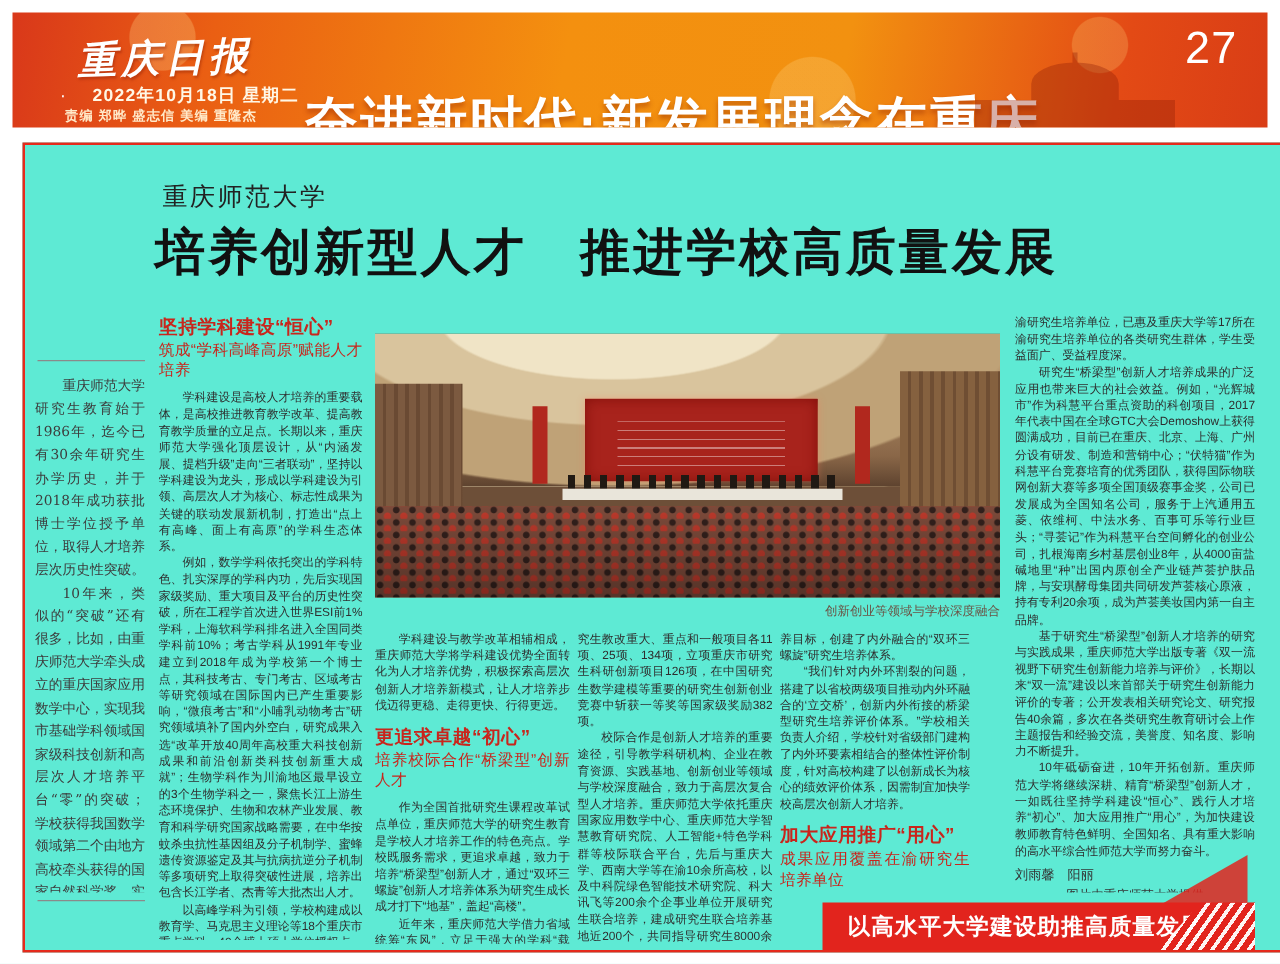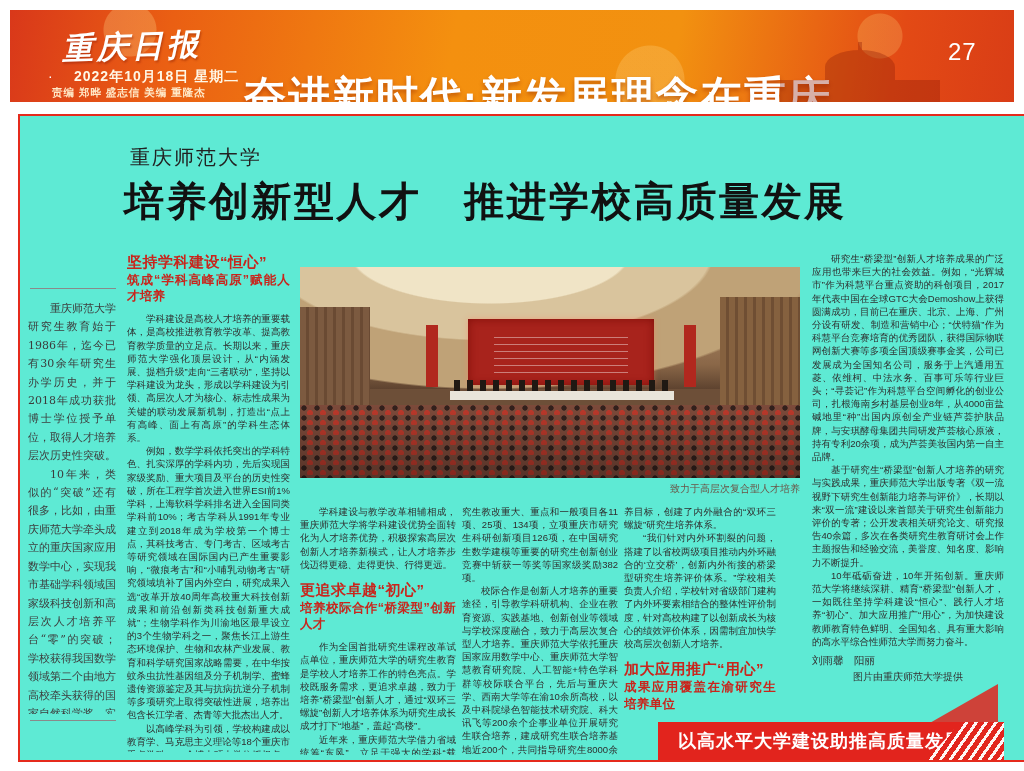--- a/index.html
+++ b/index.html
@@ -14,39 +14,39 @@
       linear-gradient(100deg,#d9381a 0%,#ea5f13 16%,#f4900f 44%,#f29110 66%,#e34a15 88%,#d93d16 100%);
     overflow:hidden;}
   .logo{left:52px;top:16px;color:#fff;font-size:31px;font-weight:bold;font-style:italic;
     font-family:"DejaVu Serif","Liberation Serif",serif;letter-spacing:4px;transform:rotate(-2deg);
     text-shadow:1px 2px 2px rgba(120,20,0,.35);}
   .dateline{left:64px;top:58px;color:#fff7e6;font-size:14px;letter-spacing:1px;font-weight:bold;}
   .dot{left:38px;top:58px;color:#fff;font-size:14px;}
   .editors{left:42px;top:76px;color:#ffe9c8;font-size:10.5px;letter-spacing:1px;font-weight:bold;}
   .bannert{left:234px;top:28px;width:580px;color:#fff;font-size:42px;font-weight:bold;letter-spacing:2px;
     text-shadow:0 3px 4px rgba(140,30,0,.45);white-space:nowrap;margin-top:31px;}
-  .pageno{left:938px;top:28px;color:#fff;font-size:24px;letter-spacing:1px;}
+  .pageno{left:938px;top:7px;color:#fff;font-size:36px;letter-spacing:1px;}
   .hall{left:760px;top:40px;width:180px;height:52px;opacity:.35;}
   .hall .base{position:absolute;left:10px;bottom:0;width:160px;height:22px;background:#8e1d08;}
   .hall .dome{position:absolute;left:55px;bottom:18px;width:70px;height:34px;background:#8e1d08;
     border-radius:50% 50% 0 0;}
   .hall .spire{position:absolute;left:88px;bottom:48px;width:4px;height:12px;background:#8e1d08;}
   
   .frame{left:18px;top:114px;width:984px;height:644px;border:2px solid #e52a1c;background:#5eead4;padding-left:23px;}
   .kicker{left:110px;top:28px;font-size:20px;color:#222;letter-spacing:2px;}
   .headline{left:104px;top:58px;font-size:40px;font-weight:bold;color:#111;letter-spacing:2.5px;white-space:nowrap;}
   .rule{height:1px;background:#8a8a8a;}
   
   .col{overflow:hidden;font-size:9.5px;line-height:13.2px;color:#2e2e2e;text-align:justify;}
   .col p{margin:0;text-indent:2em;}
   .col p.cont{text-indent:0;}
   .kai{font-family:"DejaVu Serif","Liberation Serif",serif;color:#3c3c3c;}
   .intro{font-size:11px;line-height:18.4px;}
   .sec .t1{font-size:15px;font-weight:bold;color:#c9251c;line-height:1.3;text-indent:0;letter-spacing:.5px;}
-  .sec .t2{font-size:12.5px;font-weight:bold;color:#c9251c;line-height:1.35;text-indent:0;margin-bottom:7px;letter-spacing:.3px;}
+  .sec .t2{font-size:12.5px;font-weight:normal;color:#c9251c;line-height:1.35;text-indent:0;margin-bottom:7px;letter-spacing:.3px;}
   .sec{margin:9px 0 4px 0;}
   .sec.first{margin-top:0;}
   .byline{text-indent:0 !important;font-family:"DejaVu Serif","Liberation Serif",serif;
     font-size:10.5px;color:#333;margin-top:6px !important;}
   .credit{text-indent:0 !important;text-align:center;font-family:"DejaVu Serif","Liberation Serif",serif;
     font-size:10px;color:#333;margin-top:3px !important;}
   
   .photo{left:280px;top:151px;width:500px;height:211px;overflow:hidden;background:#6d4f38;}
   .ceiling{position:absolute;left:0;top:0;width:100%;height:58%;
     background:
@@ -131,21 +131,21 @@
     <div class="wall-r"></div>
     <div class="sidebanner-l"></div>
     <div class="sidebanner-r"></div>
     <div class="screen">
         <div class="lines"></div>
       </div>
     <div class="people"></div>
     <div class="table"></div>
     <div class="audience"></div>
   </div>
-  <div class="abs caption" style="left:280px;top:366px;width:500px;">致力于高层次复合型人才培养</div>
+  <div class="abs caption" style="left:280px;top:366px;width:500px;">创新创业等领域与学校深度融合</div>
 
   <div class="abs col" style="left:280px;top:389px;width:156px;height:250px;">
     <p>学科建设与教学改革相辅相成，重庆师范大学将学科建设优势全面转化为人才培养优势，积极探索高层次创新人才培养新模式，让人才培养步伐迈得更稳、走得更快、行得更远。</p>
     <div class="sec">
       <p class="t1">更追求卓越“初心”</p>
       <p class="t2">培养校际合作“桥梁型”创新人才</p>
     </div>
     <p>作为全国首批研究生课程改革试点单位，重庆师范大学的研究生教育是学校人才培养工作的特色亮点。学校既服务需求，更追求卓越，致力于培养“桥梁型”创新人才，通过“双环三螺旋”创新人才培养体系为研究生成长成才打下“地基”，盖起“高楼”。</p>
     <p>近年来，重庆师范大学借力省域统筹“东风”，立足于强大的学科“载体”，用好学科交叉融合的“催化剂”，成功培育出跨校际、跨学科的“智慧教育”“智慧生态旅游”“智能决策”“智能考古”4个市级特色学科群，分别立项重庆市研</p>
   </div>
@@ -160,20 +160,21 @@
     <p class="cont">养目标，创建了内外融合的“双环三螺旋”研究生培养体系。</p>
     <p>“我们针对内外环割裂的问题，搭建了以省校两级项目推动内外环融合的‘立交桥’，创新内外衔接的桥梁型研究生培养评价体系。”学校相关负责人介绍，学校针对省级部门建构了内外环要素相结合的整体性评价制度，针对高校构建了以创新成长为核心的绩效评价体系，因需制宜加快学校高层次创新人才培养。</p>
     <div class="sec">
       <p class="t1">加大应用推广“用心”</p>
       <p class="t2">成果应用覆盖在渝研究生培养单位</p>
     </div>
 
   </div>
 
   <div class="abs col" style="left:792px;top:136px;width:192px;height:462px;">
+    <p class="cont">渝研究生培养单位，已惠及重庆大学等17所在渝研究生培养单位的各类研究生群体，学生受益面广、受益程度深。</p>
     <p>研究生“桥梁型”创新人才培养成果的广泛应用也带来巨大的社会效益。例如，“光辉城市”作为科慧平台重点资助的科创项目，2017年代表中国在全球GTC大会Demoshow上获得圆满成功，目前已在重庆、北京、上海、广州分设有研发、制造和营销中心；“伏特猫”作为科慧平台竞赛培育的优秀团队，获得国际物联网创新大赛等多项全国顶级赛事金奖，公司已发展成为全国知名公司，服务于上汽通用五菱、依维柯、中法水务、百事可乐等行业巨头；“寻荟记”作为科慧平台空间孵化的创业公司，扎根海南乡村基层创业8年，从4000亩盐碱地里“种”出国内原创全产业链芦荟护肤品牌，与安琪酵母集团共同研发芦荟核心原液，持有专利20余项，成为芦荟美妆国内第一自主品牌。</p>
     <p>基于研究生“桥梁型”创新人才培养的研究与实践成果，重庆师范大学出版专著《双一流视野下研究生创新能力培养与评价》，长期以来“双一流”建设以来首部关于研究生创新能力评价的专著；公开发表相关研究论文、研究报告40余篇，多次在各类研究生教育研讨会上作主题报告和经验交流，美誉度、知名度、影响力不断提升。</p>
     <p>10年砥砺奋进，10年开拓创新。重庆师范大学将继续深耕、精育“桥梁型”创新人才，一如既往坚持学科建设“恒心”、践行人才培养“初心”、加大应用推广“用心”，为加快建设教师教育特色鲜明、全国知名、具有重大影响的高水平综合性师范大学而努力奋斗。</p>
     <p class="byline">刘雨馨　阳丽</p>
     <p class="credit">图片由重庆师范大学提供</p>
   </div>
 
   <div class="abs btri"></div>
   <div class="abs bbanner">
     <span>以高水平大学建设助推高质量发展</span>

